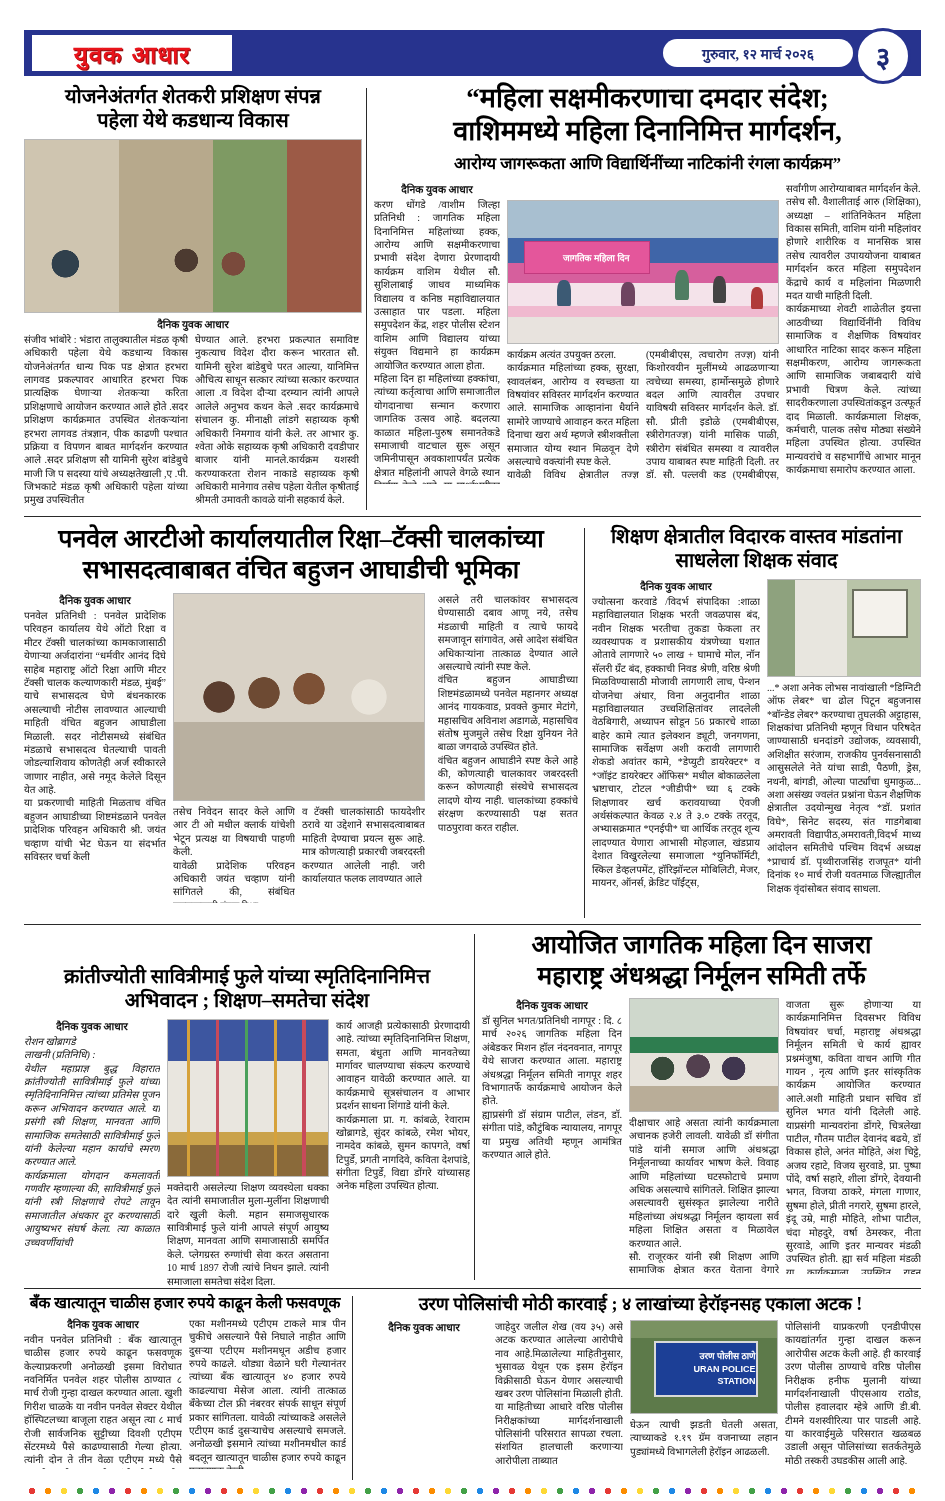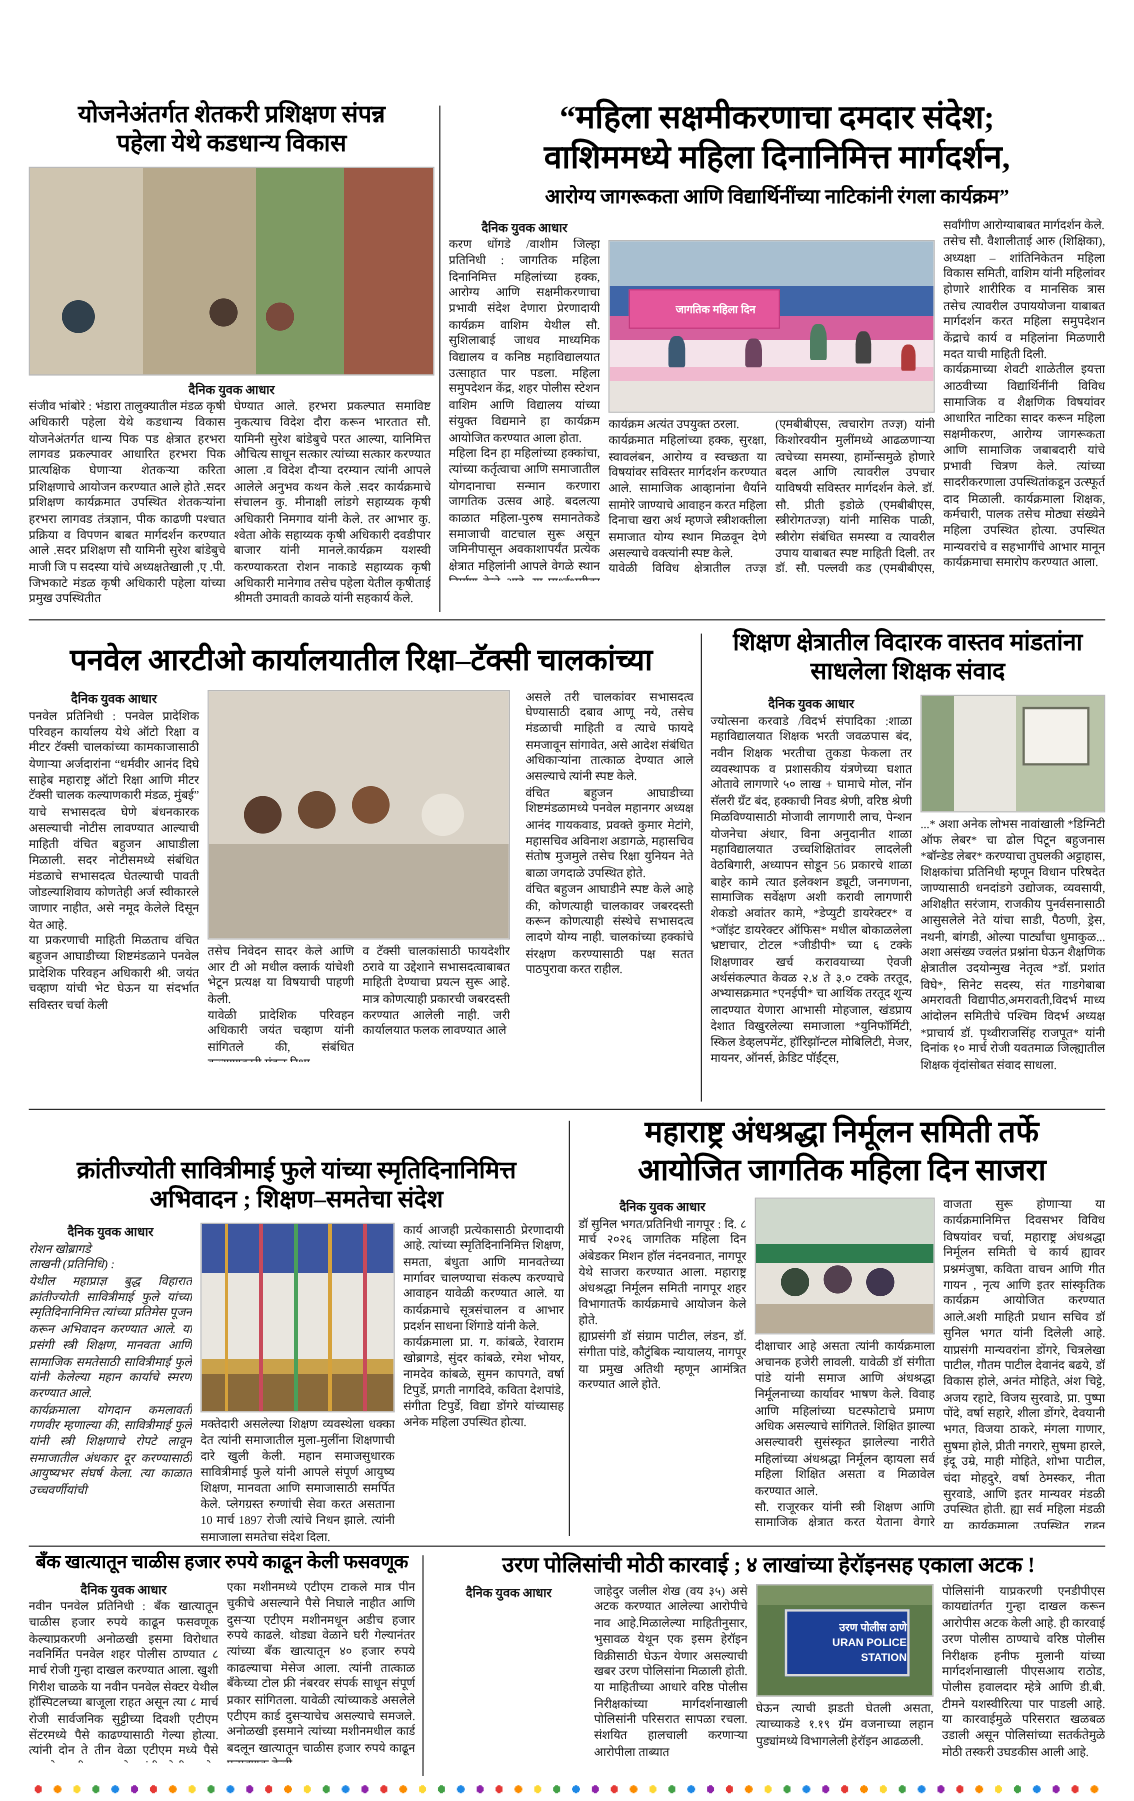--- a/index.html
+++ b/index.html
@@ -73,20 +73,27 @@
       radial-gradient(circle 3.2px at 56px 5px, #43a047 97%, transparent),
       radial-gradient(circle 3.2px at 72px 5px, #1e88e5 97%, transparent),
       radial-gradient(circle 3.2px at 88px 5px, #8e24aa 97%, transparent);
     background-size:96px 10px;background-repeat:repeat-x;}
 </style>
 </head>
 <body>
 
 <div class="page">
 
+  <div class="topbar">
+    <div class="logobox">
+      <span class="logotext">युवक आधार</span>
+    </div>
+    <div class="datepill">गुरुवार, १२ मार्च २०२६</div>
+    <div class="pagecircle">३</div>
+  </div>
 
   <section class="art" style="left:24px;top:84px;width:338px;height:428px;">
     <div class="hl" style="font-size:20px;">
       <div>योजनेअंतर्गत शेतकरी प्रशिक्षण संपन्न</div>
       <div>पहेला येथे कडधान्य विकास</div>
     </div>
     <div class="ph ph-farmer" style="width:336px;height:172px;margin-top:6px;"></div>
     <div class="dateline" style="margin-top:4px;">दैनिक युवक आधार</div>
     <div class="cols" style="height:212px;">
       <div class="col" style="width:164px;">संजीव भांबोरे : भंडारा तालुक्यातील मंडळ कृषी अधिकारी पहेला येथे कडधान्य विकास योजनेअंतर्गत धान्य पिक पड क्षेत्रात हरभरा लागवड प्रकल्पावर आधारित हरभरा पिक प्रात्यक्षिक घेणाऱ्या शेतकऱ्या करिता प्रशिक्षणाचे आयोजन करण्यात आले होते .सदर प्रशिक्षण कार्यक्रमात उपस्थित शेतकऱ्यांना हरभरा लागवड तंत्रज्ञान, पीक काढणी पश्चात प्रक्रिया व विपणन बाबत मार्गदर्शन करण्यात आले .सदर प्रशिक्षण सौ यामिनी सुरेश बांडेबुचे माजी जि प सदस्या यांचे अध्यक्षतेखाली ,ए .पी. जिभकाटे मंडळ कृषी अधिकारी पहेला यांच्या प्रमुख उपस्थितीत</div>
@@ -128,22 +135,23 @@
       </div>
       <div class="col" style="width:136px;height:300px;">सर्वांगीण आरोग्याबाबत मार्गदर्शन केले.
 तसेच सौ. वैशालीताई आरु (शिक्षिका), अध्यक्षा – शांतिनिकेतन महिला विकास समिती, वाशिम यांनी महिलांवर होणारे शारीरिक व मानसिक त्रास तसेच त्यावरील उपाययोजना याबाबत मार्गदर्शन करत महिला समुपदेशन केंद्राचे कार्य व महिलांना मिळणारी मदत याची माहिती दिली.
 कार्यक्रमाच्या शेवटी शाळेतील इयत्ता आठवीच्या विद्यार्थिनींनी विविध सामाजिक व शैक्षणिक विषयांवर आधारित नाटिका सादर करून महिला सक्षमीकरण, आरोग्य जागरूकता आणि सामाजिक जबाबदारी यांचे प्रभावी चित्रण केले. त्यांच्या सादरीकरणाला उपस्थितांकडून उत्स्फूर्त दाद मिळाली. कार्यक्रमाला शिक्षक, कर्मचारी, पालक तसेच मोठ्या संख्येने महिला उपस्थित होत्या. उपस्थित मान्यवरांचे व सहभागींचे आभार मानून कार्यक्रमाचा समारोप करण्यात आला.</div>
     </div>
   </section>
 
   <div class="hrule" style="left:24px;top:516px;width:897px;"></div>
 
   <section class="art" style="left:24px;top:524px;width:554px;height:396px;">
-    <div class="hl" style="font-size:25px;margin-top:12px;">
+    <div class="hl" style="font-size:25px;">
       <div>पनवेल आरटीओ कार्यालयातील रिक्षा–टॅक्सी चालकांच्या</div>
+      <div>सभासदत्वाबाबत वंचित बहुजन आघाडीची भूमिका</div>
     </div>
     <div class="cols" style="margin-top:8px;height:312px;">
       <div style="width:142px;">
         <div class="dateline">दैनिक युवक आधार</div>
         <div class="col" style="width:142px;height:296px;">पनवेल प्रतिनिधी : पनवेल प्रादेशिक परिवहन कार्यालय येथे ऑटो रिक्षा व मीटर टॅक्सी चालकांच्या कामकाजासाठी येणाऱ्या अर्जदारांना “धर्मवीर आनंद दिघे साहेब महाराष्ट्र ऑटो रिक्षा आणि मीटर टॅक्सी चालक कल्याणकारी मंडळ, मुंबई” याचे सभासदत्व घेणे बंधनकारक असल्याची नोटीस लावण्यात आल्याची माहिती वंचित बहुजन आघाडीला मिळाली. सदर नोटीसमध्ये संबंधित मंडळाचे सभासदत्व घेतल्याची पावती जोडल्याशिवाय कोणतेही अर्ज स्वीकारले जाणार नाहीत, असे नमूद केलेले दिसून येत आहे.
 या प्रकरणाची माहिती मिळताच वंचित बहुजन आघाडीच्या शिष्टमंडळाने पनवेल प्रादेशिक परिवहन अधिकारी श्री. जयंत चव्हाण यांची भेट घेऊन या संदर्भात सविस्तर चर्चा केली</div>
       </div>
       <div style="width:276px;">
         <div class="ph ph-rto" style="width:250px;height:206px;"></div>
         <div class="cols" style="margin-top:4px;height:98px;">
@@ -200,22 +208,22 @@
       </div>
       <div class="col" style="width:134px;height:288px;">कार्य आजही प्रत्येकासाठी प्रेरणादायी आहे. त्यांच्या स्मृतिदिनानिमित्त शिक्षण, समता, बंधुता आणि मानवतेच्या मार्गावर चालण्याचा संकल्प करण्याचे आवाहन यावेळी करण्यात आले. या कार्यक्रमाचे सूत्रसंचालन व आभार प्रदर्शन साधना शिंगाडे यांनी केले.
 कार्यक्रमाला प्रा. ग. कांबळे, रेवाराम खोब्रागडे, सुंदर कांबळे, रमेश भोयर, नामदेव कांबळे, सुमन कापगते, वर्षा टिपुर्डे, प्रगती नागदिवे, कविता देशपांडे, संगीता टिपुर्डे, विद्या डोंगरे यांच्यासह अनेक महिला उपस्थित होत्या.</div>
     </div>
   </section>
 
   <div class="vrule" style="left:474px;top:934px;height:346px;"></div>
 
   <section class="art" style="left:482px;top:930px;width:439px;height:354px;">
     <div class="hl" style="font-size:25px;">
+      <div>आयोजित जागतिक महिला दिन साजरा</div>
       <div>महाराष्ट्र अंधश्रद्धा निर्मूलन समिती तर्फे</div>
-      <div>आयोजित जागतिक महिला दिन साजरा</div>
     </div>
     <div class="cols" style="margin-top:7px;height:276px;">
       <div style="width:140px;">
         <div class="dateline">दैनिक युवक आधार</div>
         <div class="col" style="width:140px;height:260px;">डॉ सुनिल भगत/प्रतिनिधी नागपूर : दि. ८ मार्च २०२६ जागतिक महिला दिन अंबेडकर मिशन हॉल नंदनवनात, नागपूर येथे साजरा करण्यात आला. महाराष्ट्र अंधश्रद्धा निर्मूलन समिती नागपूर शहर विभागातर्फे कार्यक्रमाचे आयोजन केले होते.
 ह्याप्रसंगी डॉ संग्राम पाटील, लंडन, डॉ. संगीता पांडे, कौटुंबिक न्यायालय, नागपूर या प्रमुख अतिथी म्हणून आमंत्रित करण्यात आले होते.</div>
       </div>
       <div style="width:150px;">
         <div class="ph ph-green" style="width:148px;height:112px;"></div>
         <div class="col" style="width:150px;height:158px;margin-top:4px;">दीक्षाचार आहे असता त्यांनी कार्यक्रमाला अचानक हजेरी लावली. यावेळी डॉ संगीता पांडे यांनी समाज आणि अंधश्रद्धा निर्मूलनाच्या कार्यावर भाषण केले. विवाह आणि महिलांच्या घटस्फोटाचे प्रमाण अधिक असल्याचे सांगितले. शिक्षित झाल्या असल्यावरी सुसंस्कृत झालेल्या नारीते महिलांच्या अंधश्रद्धा निर्मूलन व्हायला सर्व महिला शिक्षित असता व मिळावेल करण्यात आले.

